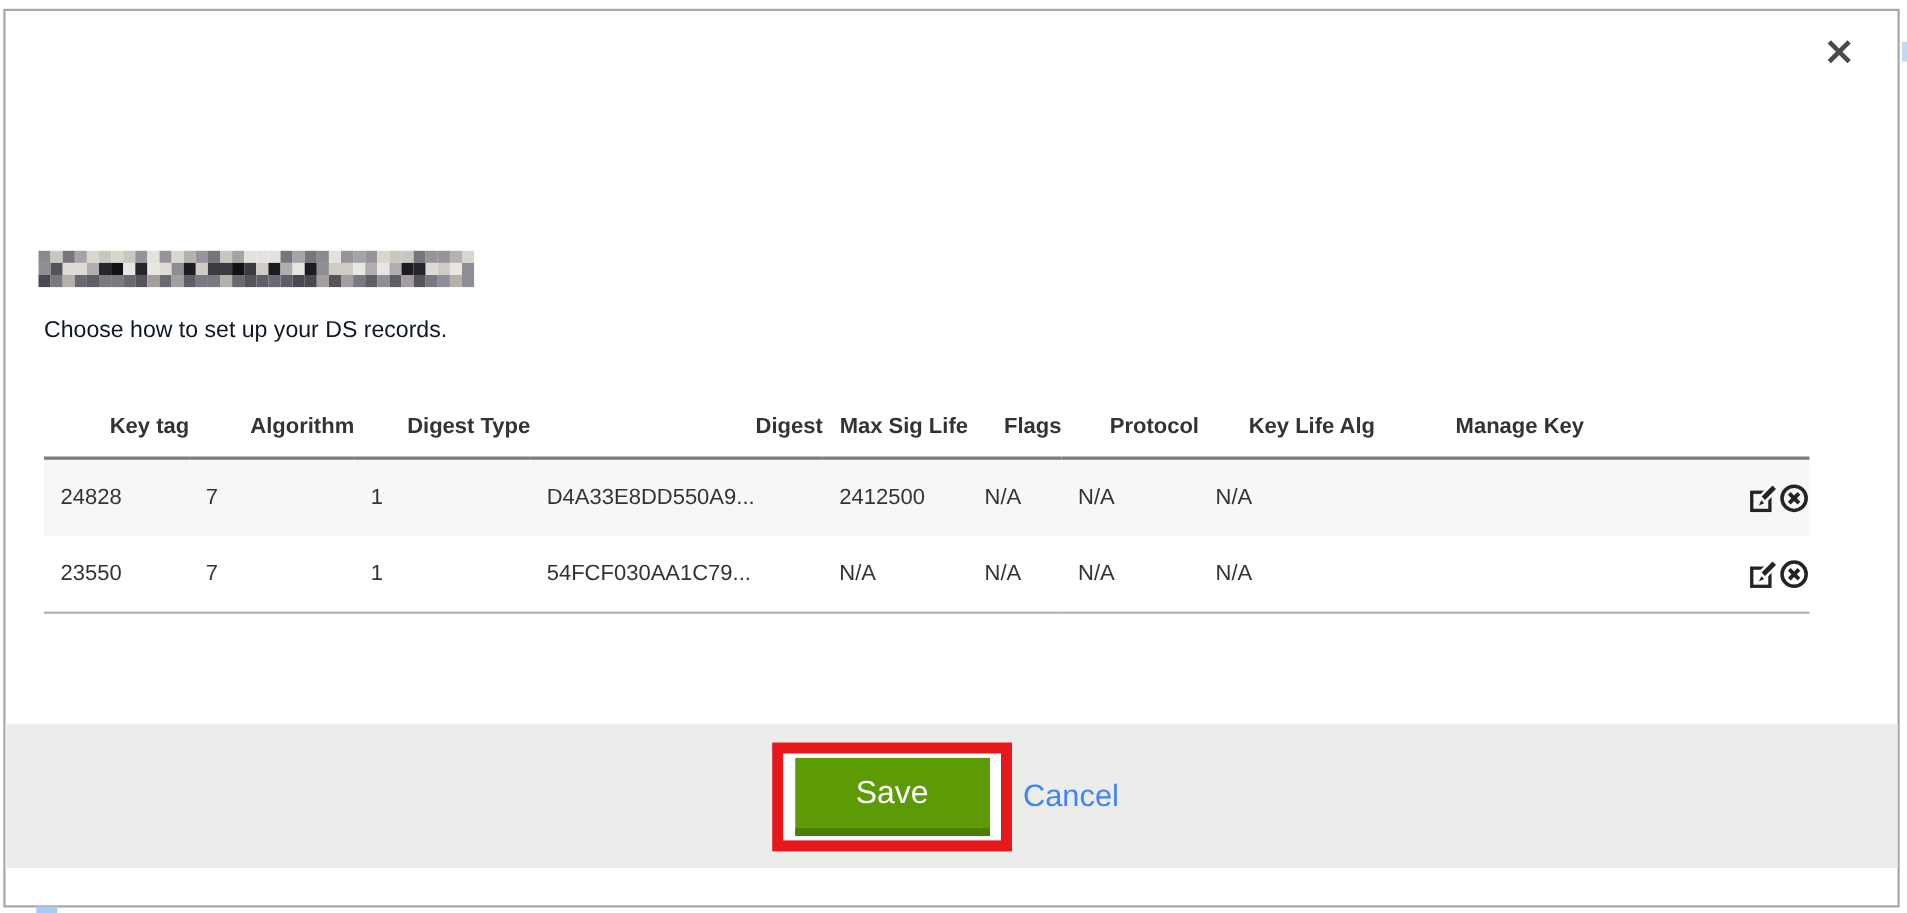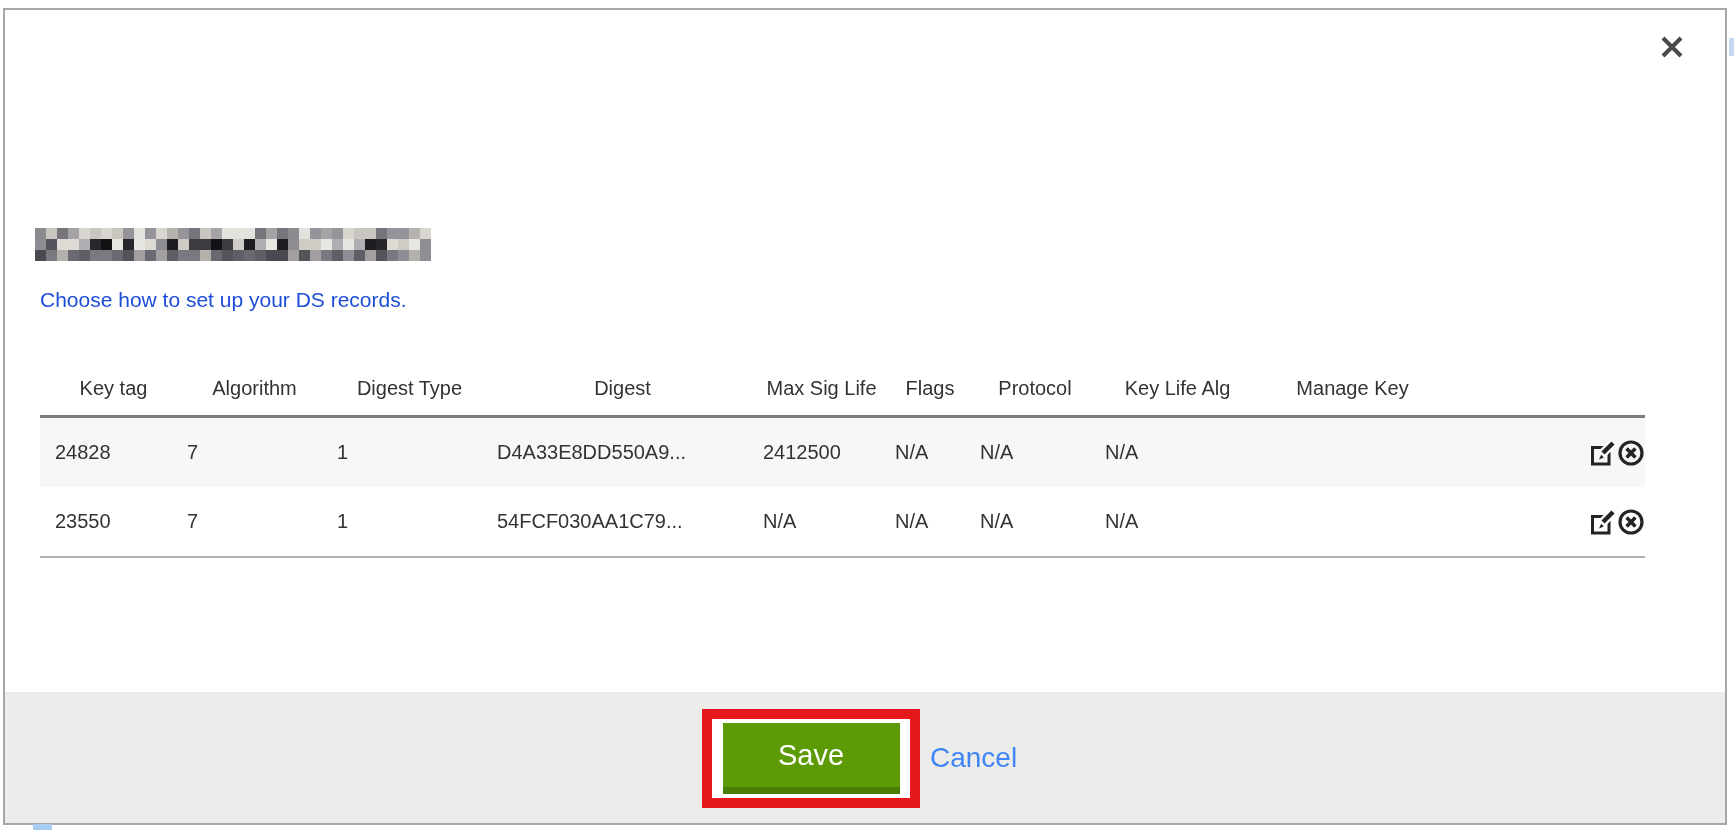--- a/index.html
+++ b/index.html
@@ -18,45 +18,45 @@
   .close-btn{
     position:absolute;left:1650px;top:20px;width:34px;height:34px;
     background:none;border:none;padding:3px;cursor:pointer;
   }
   .domain-mosaic{
     position:absolute;left:30px;top:218px;width:396px;height:33px;
     display:grid;grid-template-columns:repeat(36,11px);grid-auto-rows:11px;
   }
   .domain-mosaic i{display:block;}
   .instruction{
-    position:absolute;left:35px;top:278px;margin:0;font-size:21px;color:#1d4ed8;
+    position:absolute;left:35px;top:278px;margin:0;font-size:21px;color:#0f172a;
   }
   table.ds{
     position:absolute;left:35px;top:352px;width:1605px;
     border-collapse:collapse;table-layout:fixed;font-size:20px;color:#333;
   }
   table.ds th{
-    height:53px;text-align:center;font-weight:400;padding:0 0 0 15px;
+    height:53px;text-align:right;font-weight:700;padding:0 0 0 15px;
     vertical-align:middle;white-space:nowrap;overflow:hidden;
   }
   table.ds tbody{border-top:3px solid #7d7d7d;border-bottom:2px solid #b1b1b1;margin-top:23px;}
   table.ds td{
     height:69px;padding:0 0 0 15px;vertical-align:middle;
     white-space:nowrap;overflow:hidden;
   }
   table.ds tbody tr:first-child{background:#f7f7f6;}
   td.actions{text-align:right;padding:0 10px 0 0;}
   .row-icon{display:inline-block;width:28px;height:28px;vertical-align:middle;cursor:pointer;}
   .add-btn{
     position:absolute;left:41px;top:560px;width:231px;height:45px;
     background:#fff;border:2px solid #6ba226;color:#69a31d;
     font-family:"Liberation Sans", sans-serif;font-size:20px;cursor:pointer;box-sizing:border-box;
   }
   .footer{
-    position:absolute;left:0;top:682px;width:100%;height:131px;background:#ececea;
+    position:absolute;left:0;top:648px;width:100%;height:131px;background:#ececea;
   }
   .annotation-box{
     position:absolute;left:697px;top:17px;width:218px;height:99px;
     border:10px solid #e7181b;background:#fff;box-sizing:border-box;
     display:flex;align-items:center;justify-content:center;
   }
   .save-btn{
     width:177px;height:71px;background:#5c9b05;border:none;
     border-bottom:7px solid #4a7d03;color:#fff;
     font-family:"Liberation Sans", sans-serif;font-size:29px;cursor:pointer;box-sizing:border-box;

